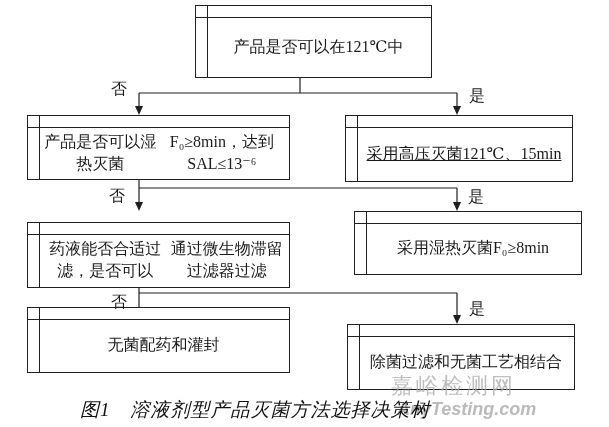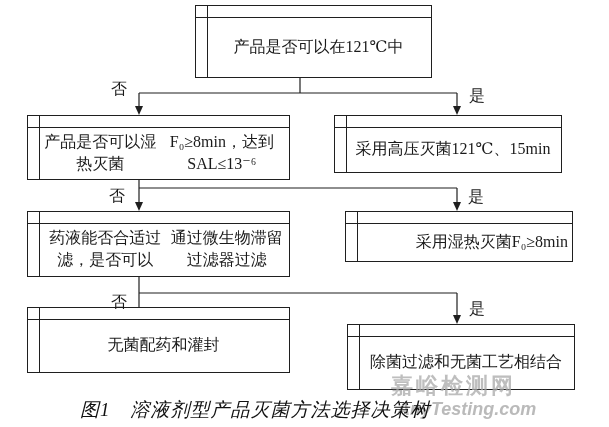--- a/index.html
+++ b/index.html
@@ -25,44 +25,44 @@
   }
   
   .flow-box::before{
     content:"";position:absolute;left:11px;top:0;bottom:0;width:1px;background:var(--line);
   }
   .flow-box::after{
     content:"";position:absolute;top:11px;left:0;right:0;height:1px;background:var(--line);
   }
   .box-root{left:195px;top:5px;width:237px;height:73px;}
   .box-moist-q{left:27px;top:115px;width:263px;height:65px;}
-  .box-autoclave{left:334px;top:115px;width:228px;height:58px;}
-  .box-filter-q{left:27px;top:211px;width:263px;height:66px;}
-  .box-moist-f0{left:345px;top:211px;width:228px;height:51px;justify-content:flex-end;}
+  .box-autoclave{left:345px;top:115px;width:228px;height:67px;text-decoration:underline;}
+  .box-filter-q{left:27px;top:222px;width:263px;height:66px;}
+  .box-moist-f0{left:354px;top:211px;width:228px;height:64px;}
   .box-aseptic-fill{left:27px;top:307px;width:263px;height:66px;}
   .box-filter-aseptic{left:347px;top:324px;width:228px;height:66px;}
 
   .edge-label{
     position:absolute;font-size:16px;color:var(--text);line-height:16px;
   }
   .lbl-no-1{left:111px;top:81px;}
   .lbl-yes-1{left:469px;top:88px;}
   .lbl-no-2{left:109px;top:188px;}
   .lbl-yes-2{left:468px;top:189px;}
   .lbl-no-3{left:111px;top:294px;}
   .lbl-yes-3{left:469px;top:301px;}
 
   .caption{
     position:absolute;left:80px;top:397px;width:345px;
     font-size:19px;font-style:italic;letter-spacing:1px;
     color:#111;white-space:nowrap;z-index:3;
   }
   .watermark-name{
     position:absolute;left:391px;top:371px;
-    font-size:22px;font-weight:bold;letter-spacing:3px;
+    font-size:22px;font-weight:normal;letter-spacing:3px;
     color:var(--wm);opacity:0.75;z-index:2;white-space:nowrap;
     font-family:"Liberation Sans","DejaVu Sans",sans-serif;
   }
   .watermark-url{
     position:absolute;left:397px;top:399px;
     font-size:18px;font-style:italic;font-weight:bold;
     color:var(--wm);opacity:0.8;z-index:2;white-space:nowrap;
     font-family:"Liberation Sans","DejaVu Sans",sans-serif;
   }
 </style>

